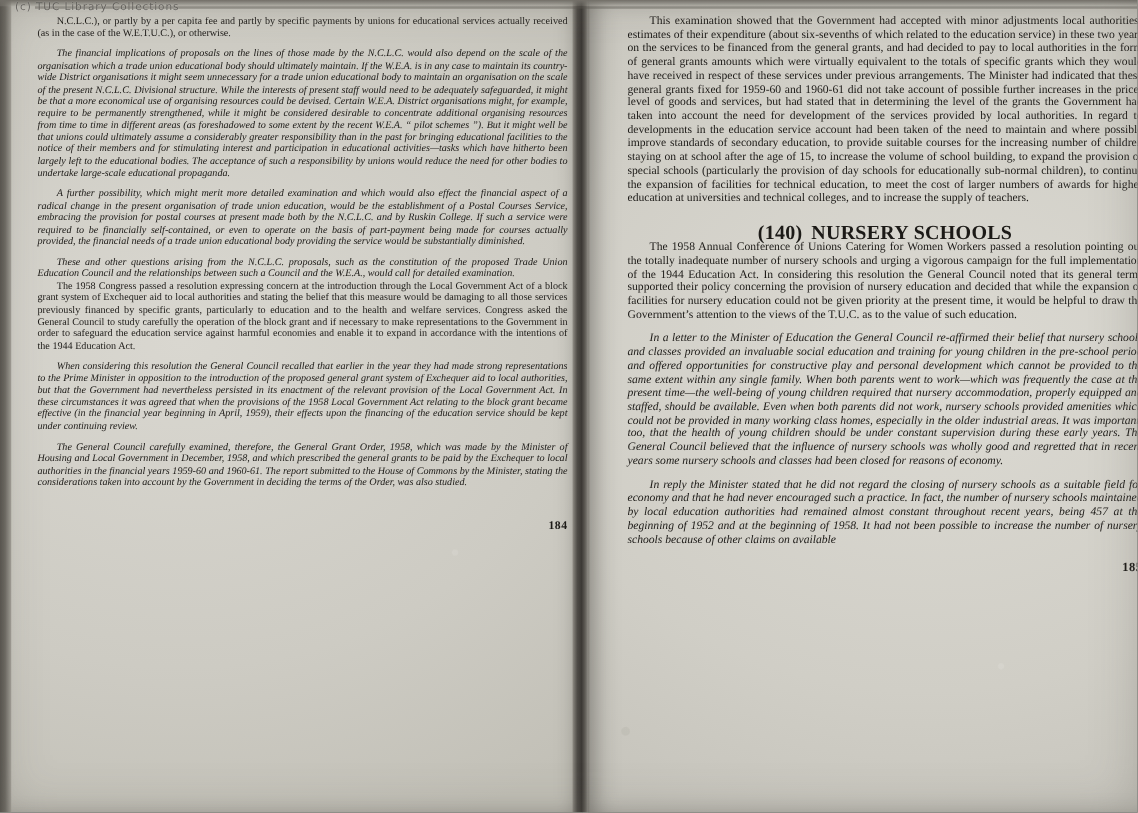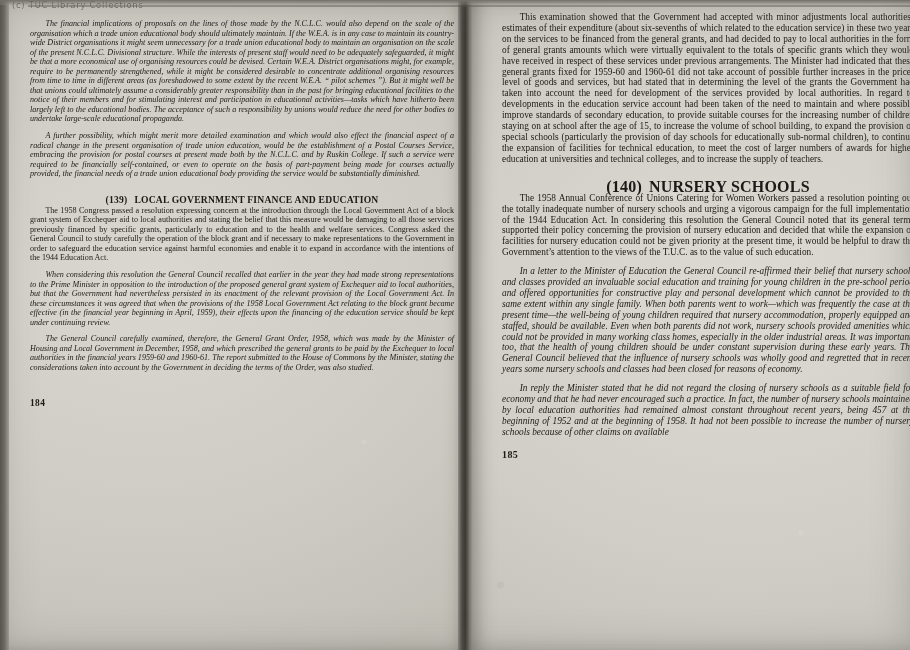--- a/index.html
+++ b/index.html
@@ -130,21 +130,21 @@
     text-indent: 0;
   }
   .right-col h2.section {
     font-size: 16px;
     margin: 16px 0 1px 0;
   }
   h2.section .num { margin-right: 7px; }
 
   .folio {
     margin-top: 26px;
-    text-align: left;
+    text-align: right;
     font-size: 9.4px;
     font-weight: bold;
     letter-spacing: .4px;
   }
   .right-col .folio { margin-top: 12px; font-size: 10px; }
 
   
   .watermark {
     position: absolute;
     left: 12px;
@@ -171,26 +171,25 @@
 <div id="scan">
 
   <div class="page left"></div>
   <div class="page right"></div>
   <div class="gutter"></div>
   <div class="edge-left"></div>
   <div class="edge-top"></div>
   <div class="edge-top2"></div>
 
   <div class="col left-col">
+    <p class="ind">N.C.L.C.), or partly by a per capita fee and partly by specific payments by unions for educational services actually received (as in the case of the W.E.T.U.C.), or otherwise.</p>
     <p class="ind gap">The financial implications of proposals on the lines of those made by the N.C.L.C. would also depend on the scale of the organisation which a trade union educational body should ultimately maintain. If the W.E.A. is in any case to maintain its country-wide District organisations it might seem unnecessary for a trade union educational body to maintain an organisation on the scale of the present N.C.L.C. Divisional structure. While the interests of present staff would need to be adequately safeguarded, it might be that a more economical use of organising resources could be devised. Certain W.E.A. District organisations might, for example, require to be permanently strengthened, while it might be considered desirable to concentrate additional organising resources from time to time in different areas (as foreshadowed to some extent by the recent W.E.A. “ pilot schemes ”). But it might well be that unions could ultimately assume a considerably greater responsibility than in the past for bringing educational facilities to the notice of their members and for stimulating interest and participation in educational activities—tasks which have hitherto been largely left to the educational bodies. The acceptance of such a responsibility by unions would reduce the need for other bodies to undertake large-scale educational propaganda.</p>
     <p class="ind gap">A further possibility, which might merit more detailed examination and which would also effect the financial aspect of a radical change in the present organisation of trade union education, would be the establishment of a Postal Courses Service, embracing the provision for postal courses at present made both by the N.C.L.C. and by Ruskin College. If such a service were required to be financially self-contained, or even to operate on the basis of part-payment being made for courses actually provided, the financial needs of a trade union educational body providing the service would be substantially diminished.</p>
-
-    <h2 class="section">
-      <span class="num">(139)</span><span>LOCAL GOVERNMENT FINANCE AND EDUCATION</span>
-    </h2>
+    <p class="ind gap">These and other questions arising from the N.C.L.C. proposals, such as the constitution of the proposed Trade Union Education Council and the relationships between such a Council and the W.E.A., would call for detailed examination.</p>
+
 
     <p class="ind">The 1958 Congress passed a resolution expressing concern at the introduction through the Local Government Act of a block grant system of Exchequer aid to local authorities and stating the belief that this measure would be damaging to all those services previously financed by specific grants, particularly to education and to the health and welfare services. Congress asked the General Council to study carefully the operation of the block grant and if necessary to make representations to the Government in order to safeguard the education service against harmful economies and enable it to expand in accordance with the intentions of the 1944 Education Act.</p>
     <p class="ind gap">When considering this resolution the General Council recalled that earlier in the year they had made strong representations to the Prime Minister in opposition to the introduction of the proposed general grant system of Exchequer aid to local authorities, but that the Government had nevertheless persisted in its enactment of the relevant provision of the Local Government Act. In these circumstances it was agreed that when the provisions of the 1958 Local Government Act relating to the block grant became effective (in the financial year beginning in April, 1959), their effects upon the financing of the education service should be kept under continuing review.</p>
     <p class="ind gap">The General Council carefully examined, therefore, the General Grant Order, 1958, which was made by the Minister of Housing and Local Government in December, 1958, and which prescribed the general grants to be paid by the Exchequer to local authorities in the financial years 1959-60 and 1960-61. The report submitted to the House of Commons by the Minister, stating the considerations taken into account by the Government in deciding the terms of the Order, was also studied.</p>
 
     <div class="folio">184</div>
   </div>
 
   <div class="col right-col">
     <p class="ind">This examination showed that the Government had accepted with minor adjustments local authorities’ estimates of their expenditure (about six-sevenths of which related to the education service) in these two years on the services to be financed from the general grants, and had decided to pay to local authorities in the form of general grants amounts which were virtually equivalent to the totals of specific grants which they would have received in respect of these services under previous arrangements. The Minister had indicated that these general grants fixed for 1959-60 and 1960-61 did not take account of possible further increases in the price-level of goods and services, but had stated that in determining the level of the grants the Government had taken into account the need for development of the services provided by local authorities. In regard to developments in the education service account had been taken of the need to maintain and where possible improve standards of secondary education, to provide suitable courses for the increasing number of children staying on at school after the age of 15, to increase the volume of school building, to expand the provision of special schools (particularly the provision of day schools for educationally sub-normal children), to continue the expansion of facilities for technical education, to meet the cost of larger numbers of awards for higher education at universities and technical colleges, and to increase the supply of teachers.</p>

